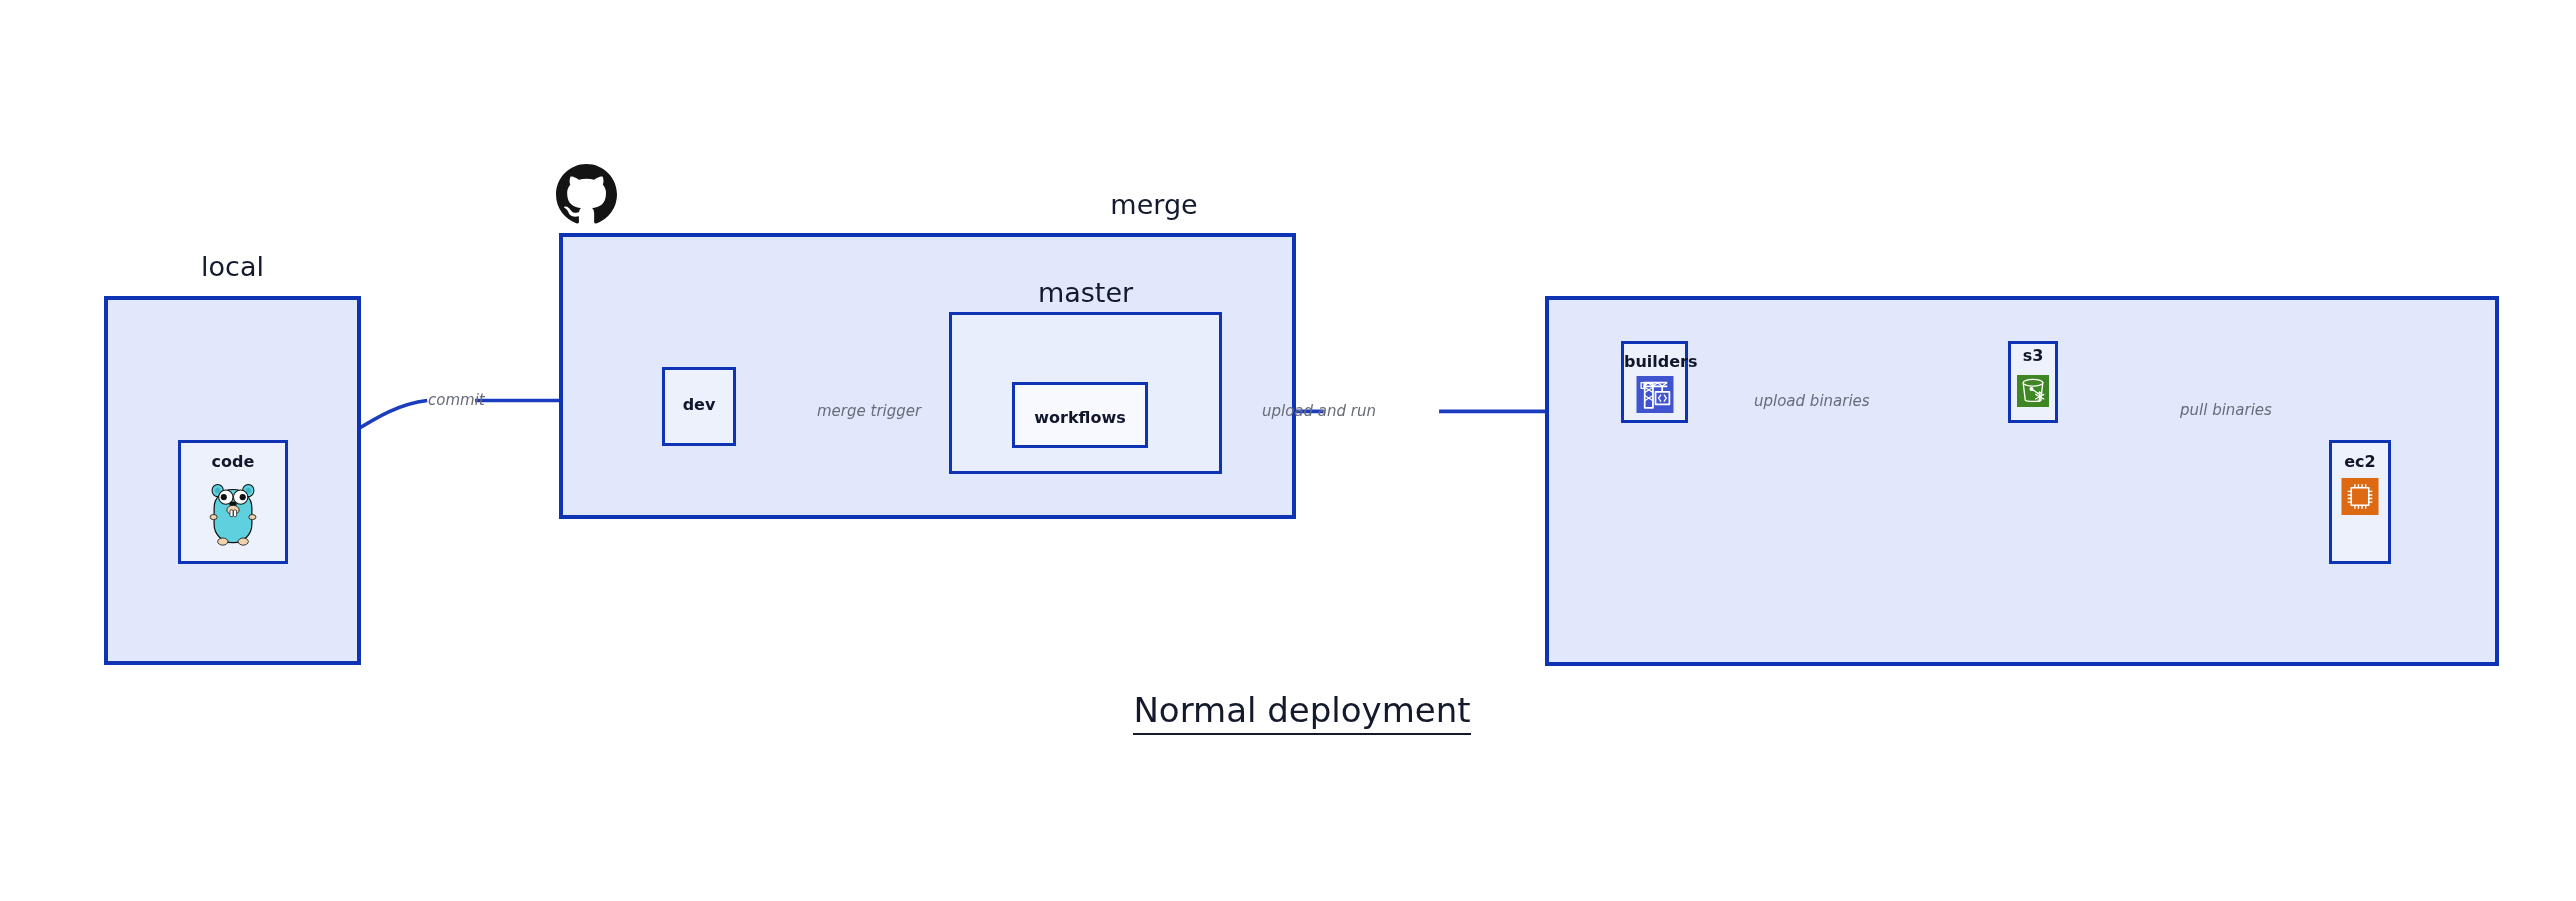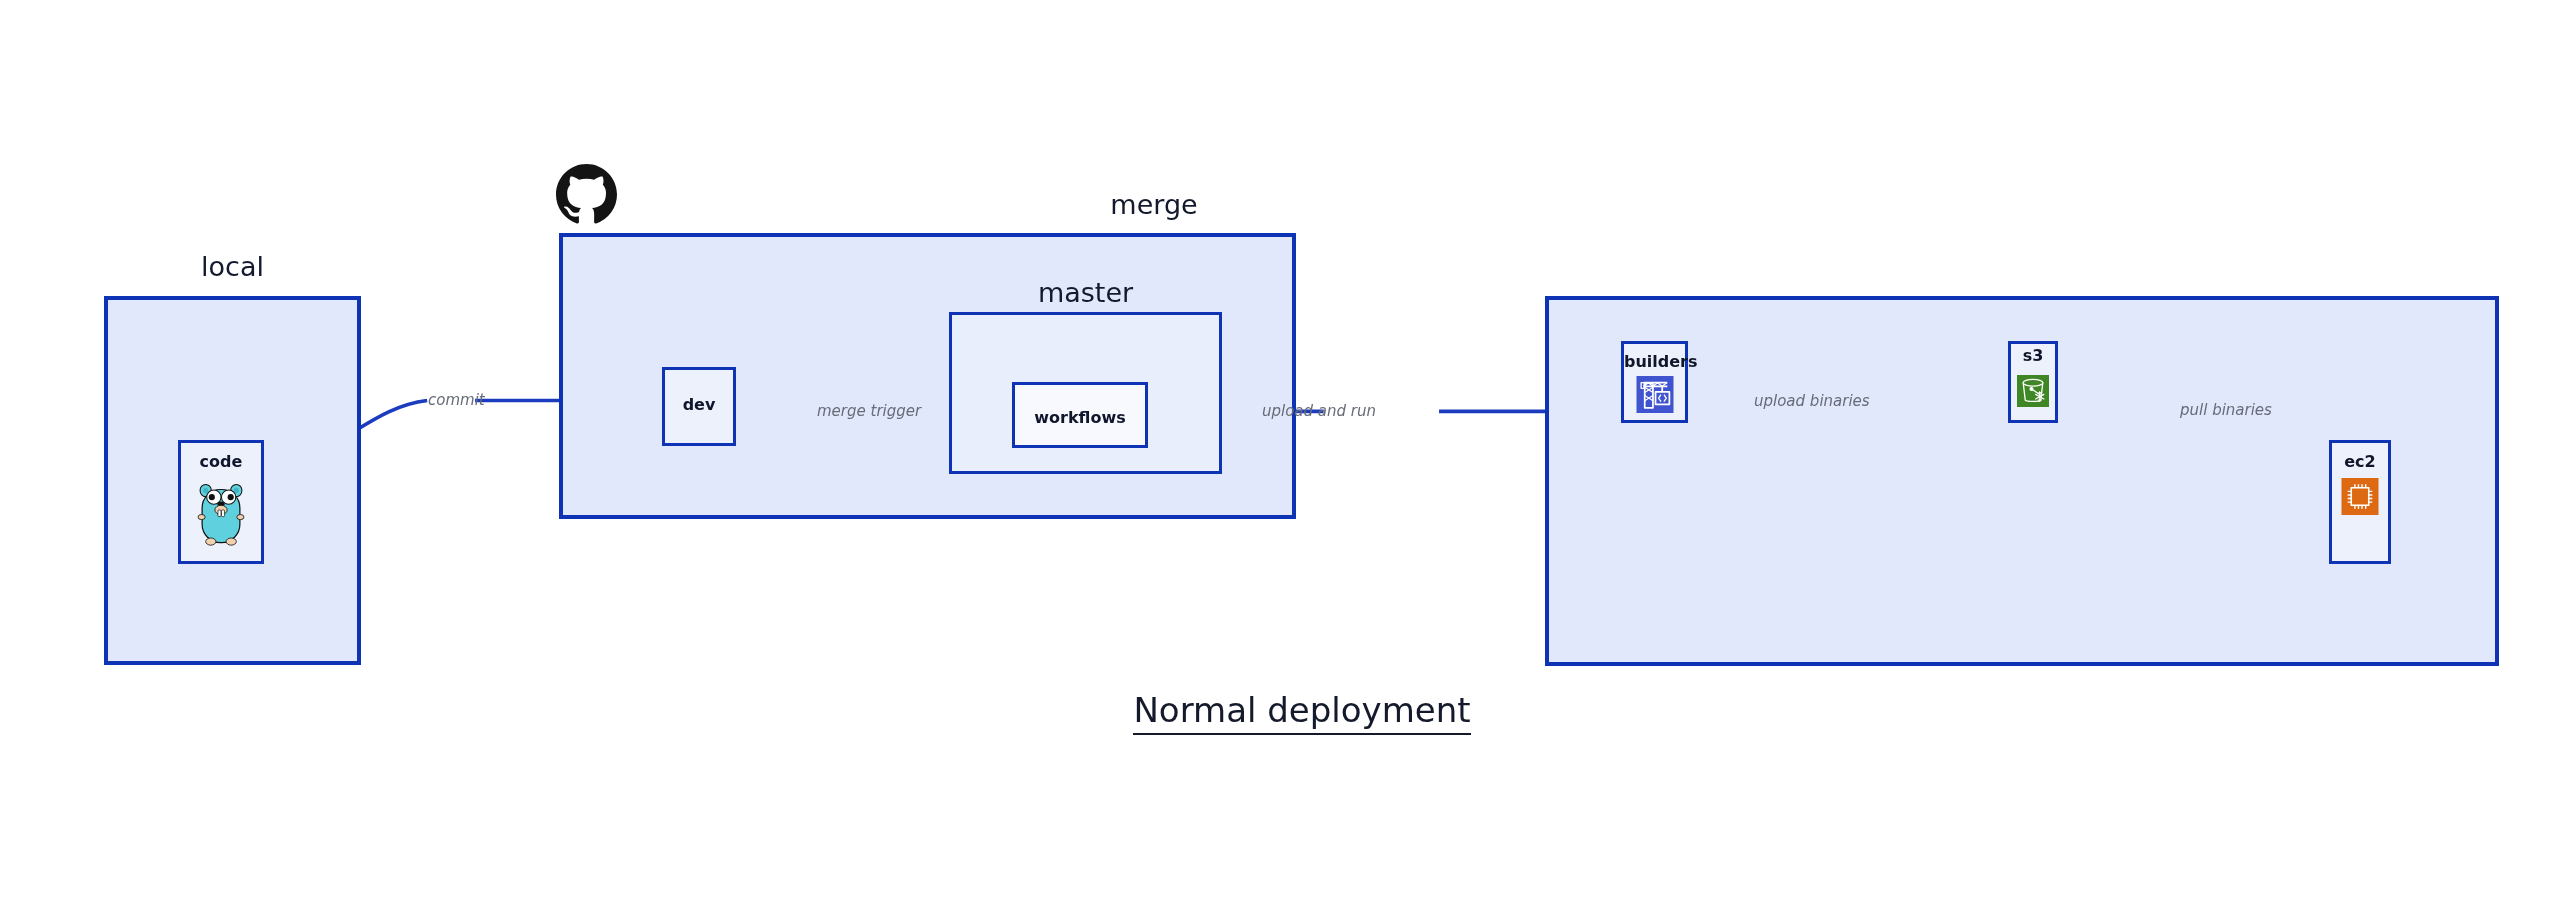--- a/index.html
+++ b/index.html
@@ -113,21 +113,21 @@
     <path d="M 3644 777 L 3880 777" fill="none" stroke="#1b3cbe" stroke-width="7" marker-end="url(#arrowhead)"></path>
 
     <path d="M 4100 777 C 4160 782 4200 800 4228 812" fill="none" stroke="#1b3cbe" stroke-width="7"></path>
     <path d="M 4330 826 C 4400 856 4460 900 4512 918" fill="none" stroke="#1b3cbe" stroke-width="7" marker-end="url(#arrowhead)"></path>
   </svg>
 
   <div class="group-label" style="left:104px;top:253px;width:257px;">local</div>
 
   <div class="group" style="left:104px;top:296px;width:257px;height:369px;"></div>
 
-  <div class="node" style="left:178px;top:440px;width:86px;height:124px;">
+  <div class="node" style="left:178px;top:440px;width:110px;height:124px;">
     <div class="node-label" style="top:11.3px;">code</div>
     <div class="node-icon" style="top:37px;width:49px;height:67px;">
       <svg viewBox="0 0 96 130" width="49" height="67">
 
         <ellipse cx="18" cy="20" rx="11" ry="12" fill="#5fd0dd" stroke="#111" stroke-width="2"></ellipse>
         <ellipse cx="78" cy="20" rx="11" ry="12" fill="#5fd0dd" stroke="#111" stroke-width="2"></ellipse>
         <ellipse cx="18" cy="20" rx="5" ry="5.5" fill="#3fb6c6"></ellipse>
         <ellipse cx="78" cy="20" rx="5" ry="5.5" fill="#3fb6c6"></ellipse>
 
         <rect x="11" y="18" width="74" height="104" rx="36" ry="36" fill="#5fd0dd" stroke="#111" stroke-width="2.4"></rect>

